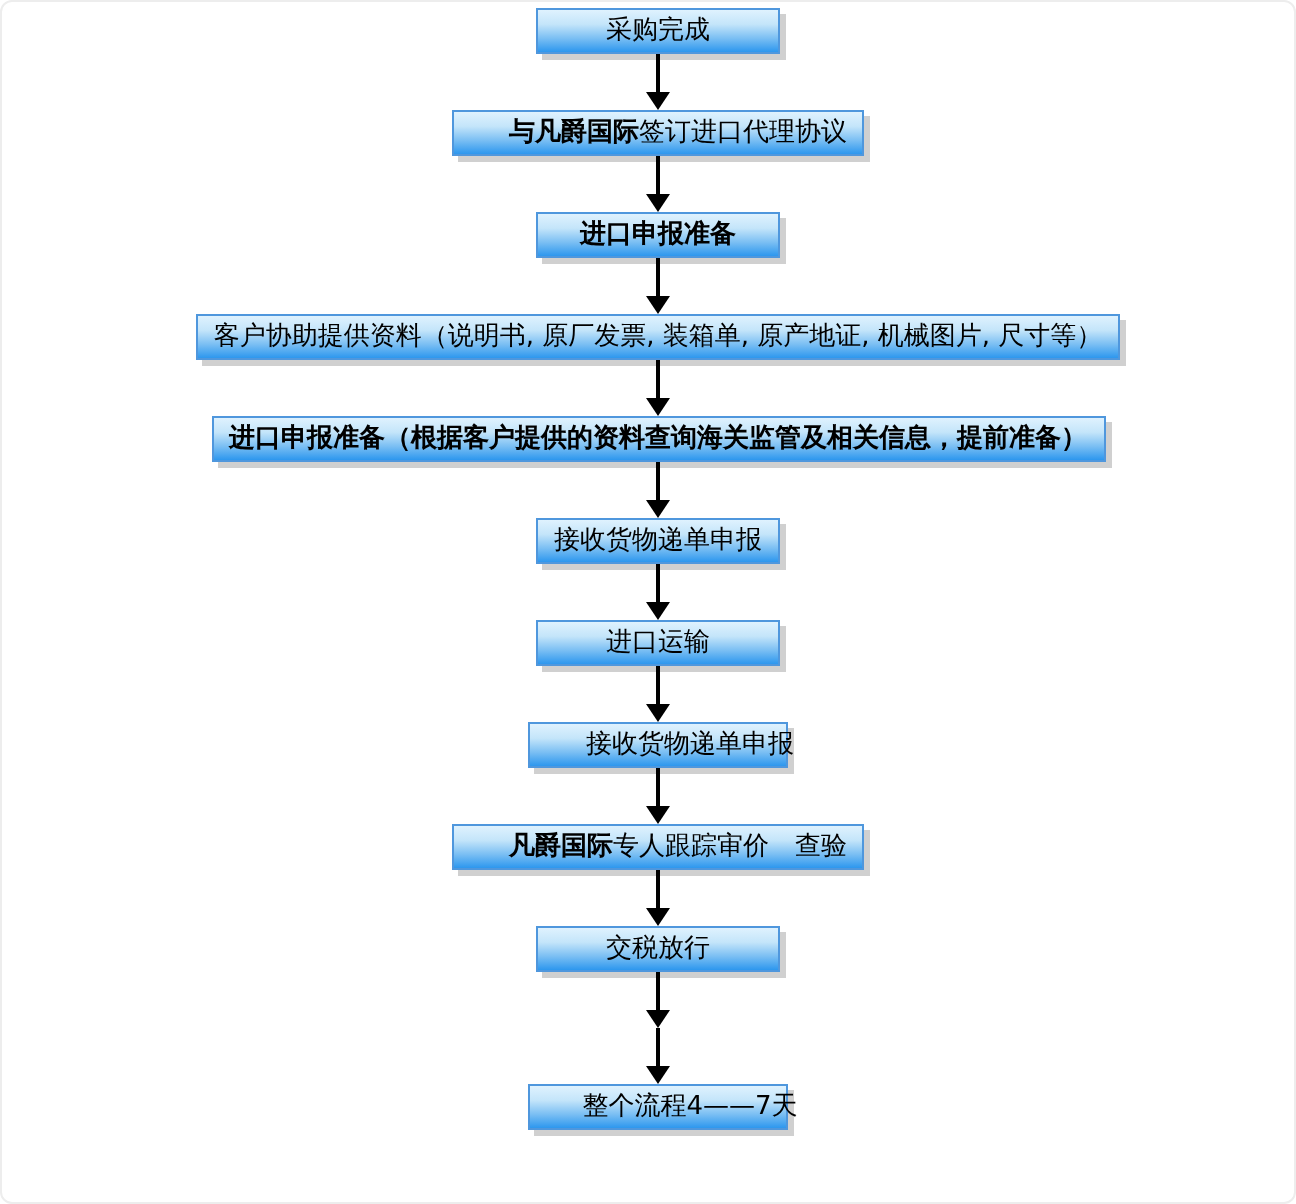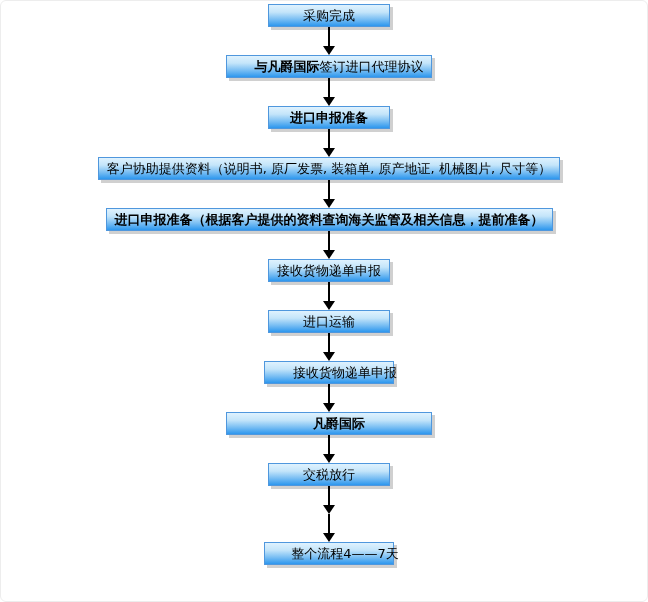--- a/index.html
+++ b/index.html
@@ -134,20 +134,21 @@
     <span class="bold-part"></span>
       <span>接收货物递单申报</span>
   </div>
   <div class="flow-arrow">
     <div class="arrow-line"></div>
     <div class="arrowhead-icon"></div>
   </div>
 
   <div class="flow-node w-m">
     <span class="bold-part">凡爵国际</span>
+      <span>专人跟踪审价　查验</span>
   </div>
   <div class="flow-arrow">
     <div class="arrow-line"></div>
     <div class="arrowhead-icon"></div>
   </div>
 
   <div class="flow-node w-s">
     <span class="bold-part"></span>
       <span>交税放行</span>
   </div>

